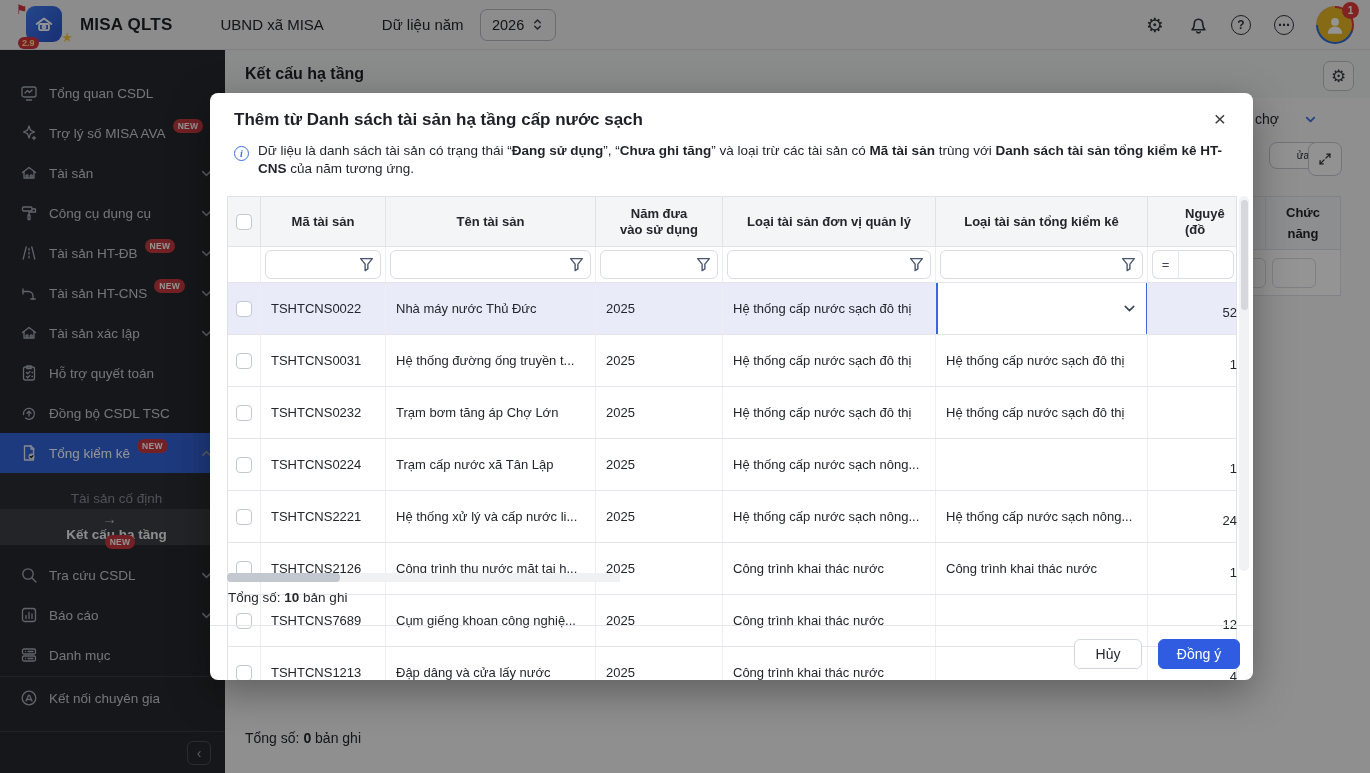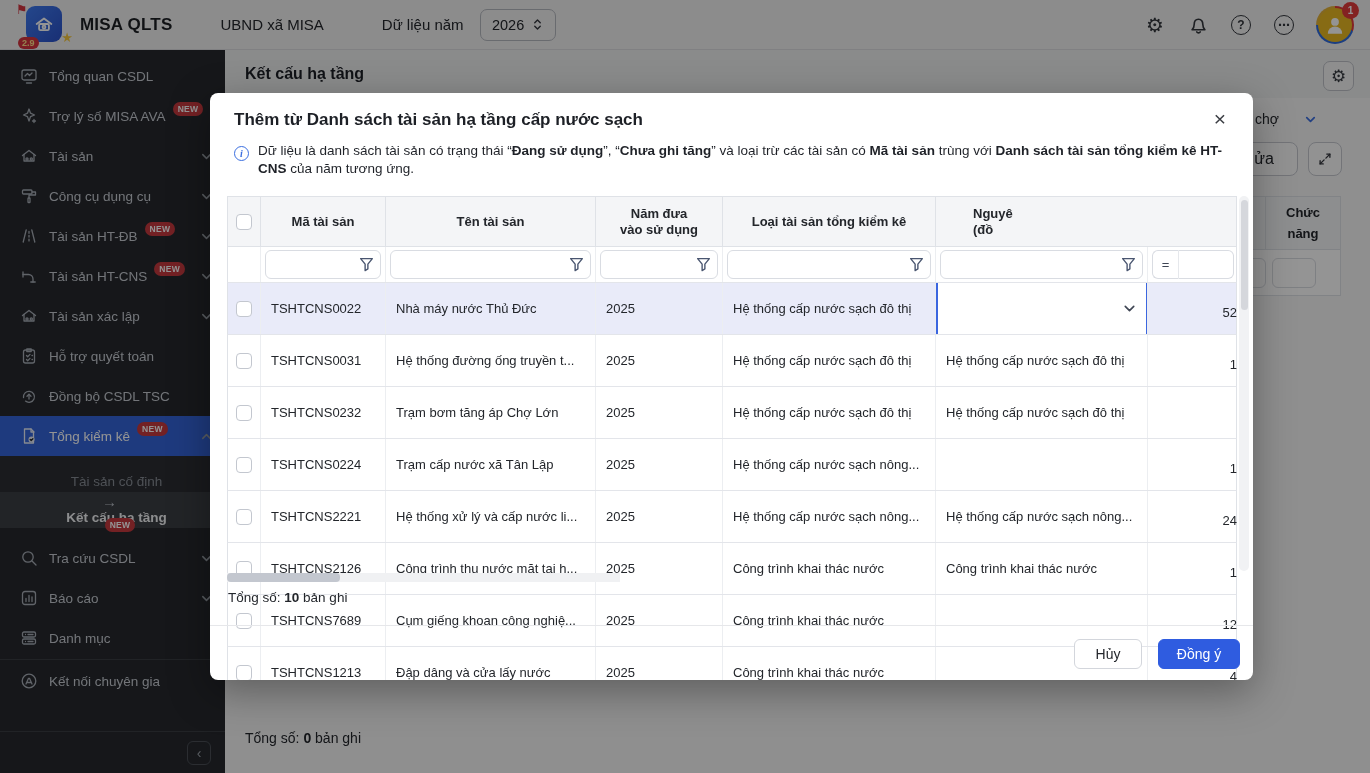--- a/index.html
+++ b/index.html
@@ -19,21 +19,21 @@
   .year-label { font-size:15px; color:#24272c; margin-left:58px; }
   .year-select { margin-left:16px; width:76px; height:32px; border:1px solid #b6b9bf; border-radius:7px; background:#f1f1f2; display:flex; align-items:center; justify-content:center; gap:8px; font-size:14.5px; cursor:pointer; }
   .tb-right { margin-left:auto; display:flex; align-items:center; gap:21px; margin-right:16px; }
   .tb-icon { width:22px; height:22px; display:flex; align-items:center; justify-content:center; color:#33363c; cursor:pointer; }
   .circle-glyph { width:20px; height:20px; border:1.6px solid #33363c; border-radius:50%; font-size:12px; font-weight:bold; display:flex; align-items:center; justify-content:center; }
   .avatar-ring { position:relative; width:38px; height:38px; border-radius:50%; background:conic-gradient(#e23b3b 0 30%, #2f6bdf 30% 75%, #e2b23b 75% 100%); display:flex; align-items:center; justify-content:center; cursor:pointer; }
   .avatar { width:34px; height:34px; border-radius:50%; background:#e8b924; display:flex; align-items:center; justify-content:center; color:#fff; }
   .avatar-badge { position:absolute; top:-4px; right:-5px; min-width:17px; height:17px; border-radius:9px; background:#e23b3b; color:#fff; font-size:10px; font-weight:bold; display:flex; align-items:center; justify-content:center; padding:0 4px; }
 
   
-  .sidebar { position:absolute; top:50px; left:0; bottom:0; width:225px; background:#26292e; z-index:1; padding-top:6px; }
+  .sidebar { position:absolute; top:50px; left:0; bottom:0; width:225px; background:#26292e; z-index:1; padding-top:23px; }
   .sb-item { height:40px; display:flex; align-items:center; padding:0 12px 0 20px; color:#c6cad1; font-size:13.5px; cursor:pointer; position:relative; }
   .sb-item .sb-ic { width:18px; height:18px; margin-right:11px; color:#a7adb6; flex:0 0 18px; display:flex; align-items:center; }
   .sb-item.active { background:#3565d9; color:#fff; }
   .sb-item.active .sb-ic { color:#e8edf9; }
   .sb-item.sub { height:36px; background:#2b2e33; color:#878c94; padding-left:20px;flex-direction:column; }
   .sb-item.sub .sb-ic { color:#b9bec6; }
   .sb-item.sub.selected { background:#3b3e44; color:#f2f3f5; font-weight:bold; }
   .sb-badge { background:#c7393f; color:#fff; font-size:8.5px; font-weight:bold; padding:2px 5px; border-radius:7px; margin-left:7px; transform:translateY(-7px); letter-spacing:.3px; }
   .sb-chev { margin-left:auto; color:#9aa0a8; display:flex; }
   .sb-divider { height:1px; background:#3a3d42; margin:1px 0; }
@@ -41,21 +41,21 @@
   .sb-bottom { position:absolute; bottom:0; left:0; right:0; height:42px; border-top:1px solid #3a3d42; }
   .collapse-btn { position:absolute; right:14px; top:9px; width:24px; height:24px; border:1.5px solid #4a4e55; border-radius:6px; color:#9aa0a8; font-size:14px; display:flex; align-items:center; justify-content:center; cursor:pointer; }
 
   
   .content { position:absolute; top:50px; left:225px; right:0; bottom:0; background:#f6f6f7; }
   .page-header { position:absolute; top:0; left:0; right:0; height:48px; background:#eeeff0; display:flex; align-items:center; }
   .page-title { font-size:16px; font-weight:bold; color:#1d2026; margin-left:20px; }
   .page-gear { position:absolute; right:16px; top:11px; width:31px; height:30px; border:1px solid #bfc2c8; border-radius:7px; background:#f4f4f5; display:flex; align-items:center; justify-content:center; font-size:17px; color:#383c42; cursor:pointer; }
   .frag-dd { position:absolute; top:61px; left:1030px; font-size:14px; color:#24272c; display:flex; align-items:center; gap:24px; cursor:pointer; }
   .frag-dd .chev { color:#3b6fe0; display:flex; }
-  .frag-btn { position:absolute; top:92px; left:1005px; width:68px; height:34px; border:1px solid #c6c9cf; border-radius:8px; background:#fbfbfc; font-size:16px; color:#24272c; display:flex; align-items:center; justify-content:center; cursor:pointer; }
+  .frag-btn { position:absolute; top:92px; left:1044px; width:68px; height:27px; border:1px solid #c6c9cf; border-radius:8px; background:#fbfbfc; font-size:10px; color:#24272c; display:flex; align-items:center; justify-content:center; cursor:pointer; }
   .frag-expand { position:absolute; top:92px; left:1083px; width:34px; height:34px; border:1px solid #c6c9cf; border-radius:8px; background:#fbfbfc; display:flex; align-items:center; justify-content:center; color:#33363c; cursor:pointer; }
   .bg-table { position:absolute; top:146px; left:1000px; width:116px; height:100px; background:#fff; border:1px solid #dfe2e7; }
   .bg-th { height:53px; background:#f3f4f6; border-bottom:1px solid #dfe2e7; display:flex; }
   .bg-th .cellA { width:40px; border-right:1px solid #dfe2e7; }
   .bg-th .cellB { flex:1; display:flex; align-items:center; justify-content:center; font-size:13px; font-weight:bold; color:#23262b; text-align:center; white-space:pre-line; line-height:21px; }
   .bg-filter { height:46px; display:flex; align-items:center; gap:6px; padding-left:4px; }
   .bg-inp { height:30px; border:1px solid #d9dce2; border-radius:6px; background:#fff; }
   .page-total { position:absolute; top:680px; left:20px; font-size:14px; color:#24272c; }
 
   
@@ -404,20 +404,21 @@
       <p class="info-text" id="info-text"><span>Dữ liệu là danh sách tài sản có trạng thái “</span><b>Đang sử dụng</b><span>”, “</span><b>Chưa ghi tăng</b><span>” và loại trừ các tài sản có </span><b>Mã tài sản</b><span> trùng với </span><b>Danh sách tài sản tổng kiểm kê HT-CNS</b><span> của năm tương ứng.</span></p>
     </div>
 
     <div class="tbl">
       <div class="grid-row th-row" id="tbl-header">
           <div class="th"><div class="cb"></div></div>
           <div class="th">Mã tài sản</div>
           <div class="th">Tên tài sản</div>
           <div class="th">Năm đưa
 vào sử dụng</div>
+          <div class="th">Loại tài sản đơn vị quản lý</div>
           <div class="th">Loại tài sản tổng kiểm kê</div>
           <div class="th">Nguyê
 (đồ</div>
         </div>
       <div class="grid-row ft-row" id="tbl-filter">
           <div class="ft"></div>
           <div class="ft">
             <div class="ft-inp">
               <input style="">
               <span class="funnel"><svg viewBox="0 0 16 16" width="17" height="17" fill="none" stroke="currentColor" stroke-width="1.3" stroke-linejoin="round">

